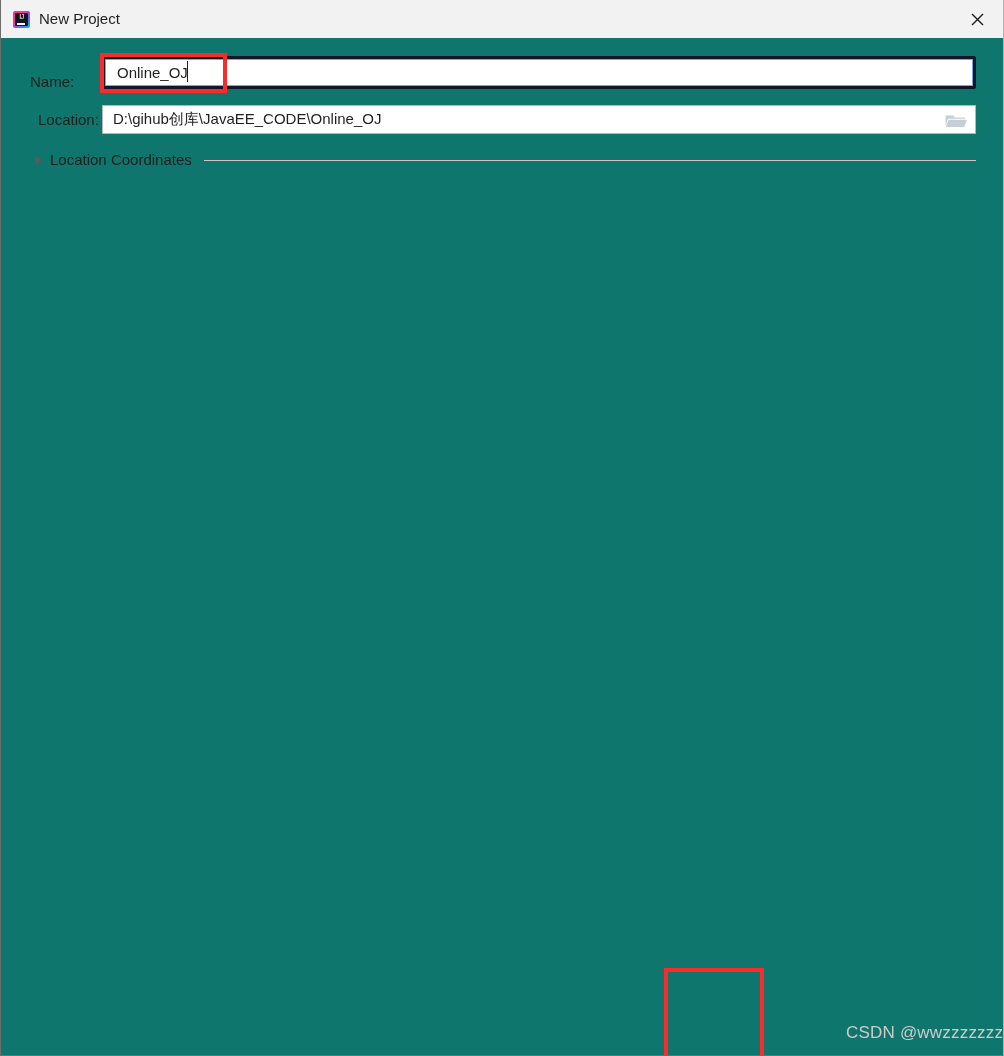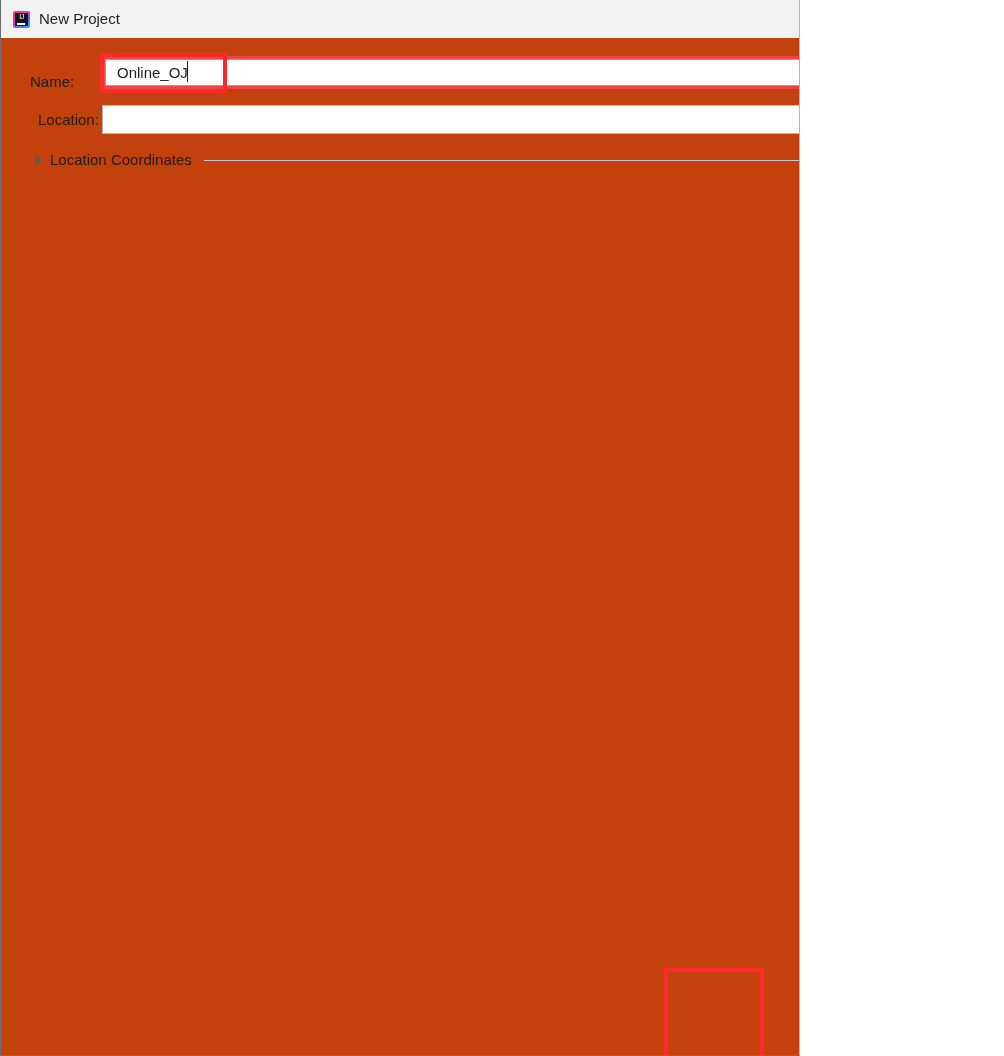--- a/index.html
+++ b/index.html
@@ -9,23 +9,23 @@
   body {
     width: 1004px;
     height: 1056px;
     background: #ffffff;
     font-family: "Liberation Sans", sans-serif;
     overflow: hidden;
   }
 
   #dialog {
     position: relative;
-    width: 800px;
+    width: 1004px;
     height: 1056px;
-    background: #c2410c;
+    background: #0f766e;
     box-sizing: border-box;
     border-left: 1px solid #6e6e6e;
     border-right: 1px solid #b4b4b4;
     border-bottom: 1px solid #6e6e6e;
     overflow: hidden;
   }
 
   
   #titlebar {
     position: absolute;
@@ -104,21 +104,21 @@
   #loc-label   { left: 29px; top: 110px; margin-left: 8px; }
 
   
   #name-field-wrap {
     position: absolute;
     left: 101px;
     top: 56px;
     width: 874px;
     height: 33px;
     box-sizing: border-box;
-    border: 3px solid #ef4444;
+    border: 3px solid #0f172a;
     border-radius: 2px;
     background: #a0c2ea;
   }
   #name-field {
     width: 100%;
     height: 100%;
     box-sizing: border-box;
     border: 1px solid #7aa8d8;
     background: #ffffff;
     font-family: "Liberation Sans", sans-serif;
@@ -258,20 +258,21 @@
   </div>
 
   <div class="form-label" id="name-label">Name:</div>
   <div id="name-field-wrap">
     <input id="name-field" type="text" value="Online_OJ" style="">
   </div>
   <div id="name-caret"></div>
 
   <div class="form-label" id="loc-label">Location:</div>
   <div id="loc-field-wrap">
+    <input id="loc-field" type="text" value="D:\gihub创库\JavaEE_CODE\Online_OJ" style="">
     <div id="browse-btn">
       <svg width="26" height="20" viewBox="0 0 26 20" aria-hidden="true">
         <path d="M3 5.5 L10 5.5 L12 7.5 L22 7.5 L22 8.8 L5.2 8.8 L2.6 16 L2.6 5.5 Z" fill="#c8ced6"></path>
         <path d="M5.6 9.8 L24 9.8 L21.2 17 L2.8 17 Z" fill="#c8ced6"></path>
       </svg>
     </div>
   </div>
 
   <div id="artifact-row">
     <span id="artifact-arrow">

